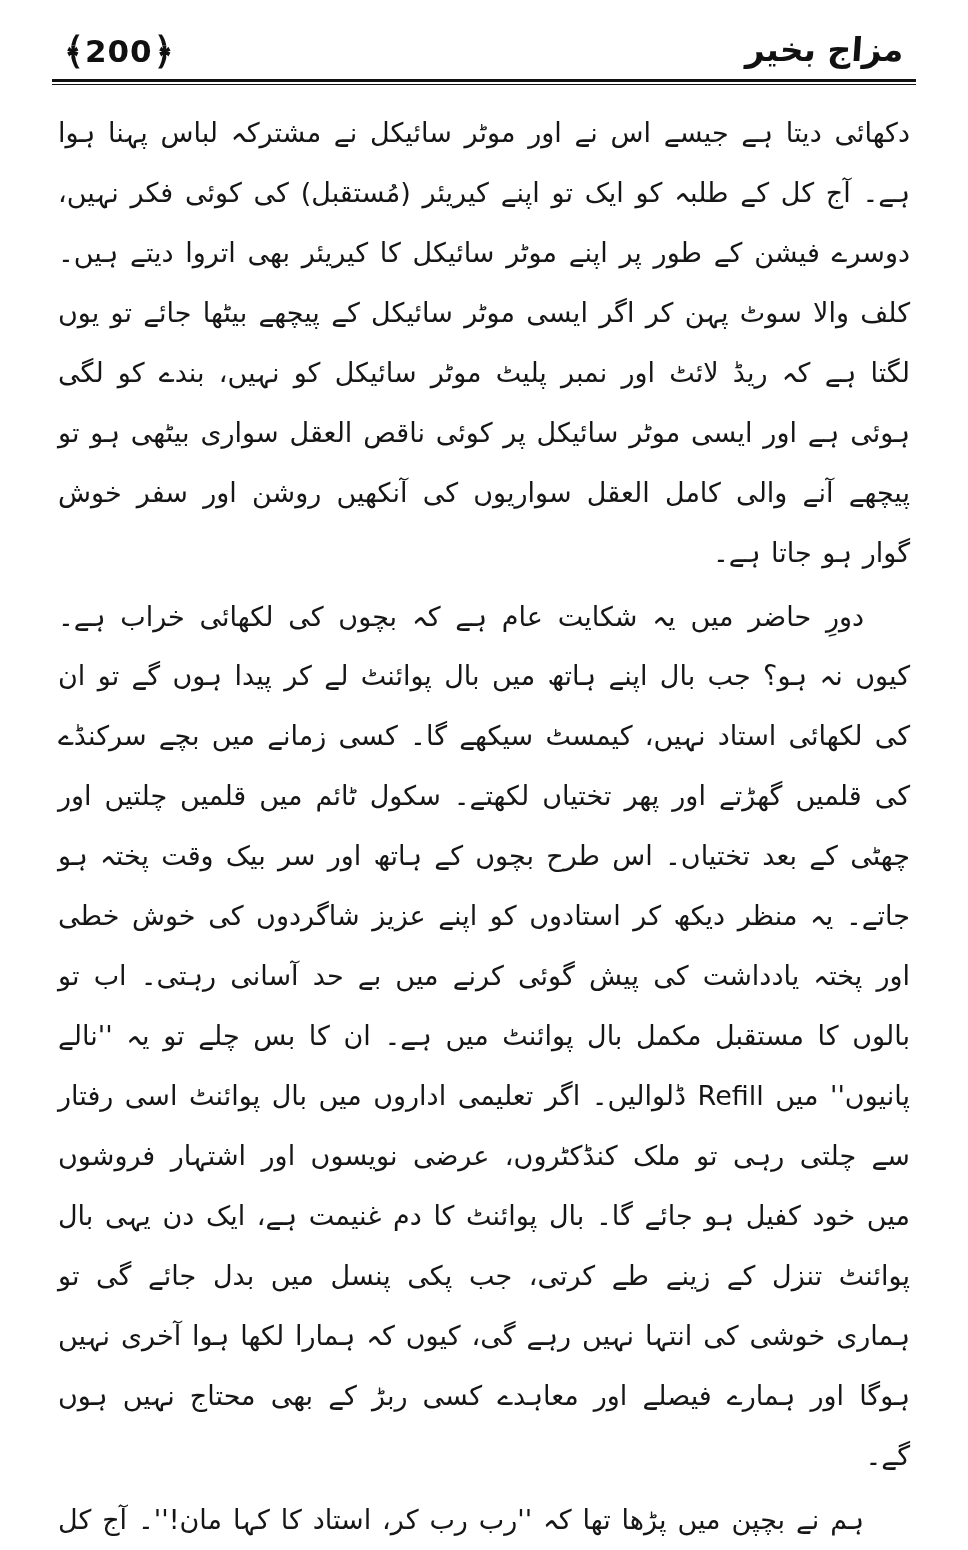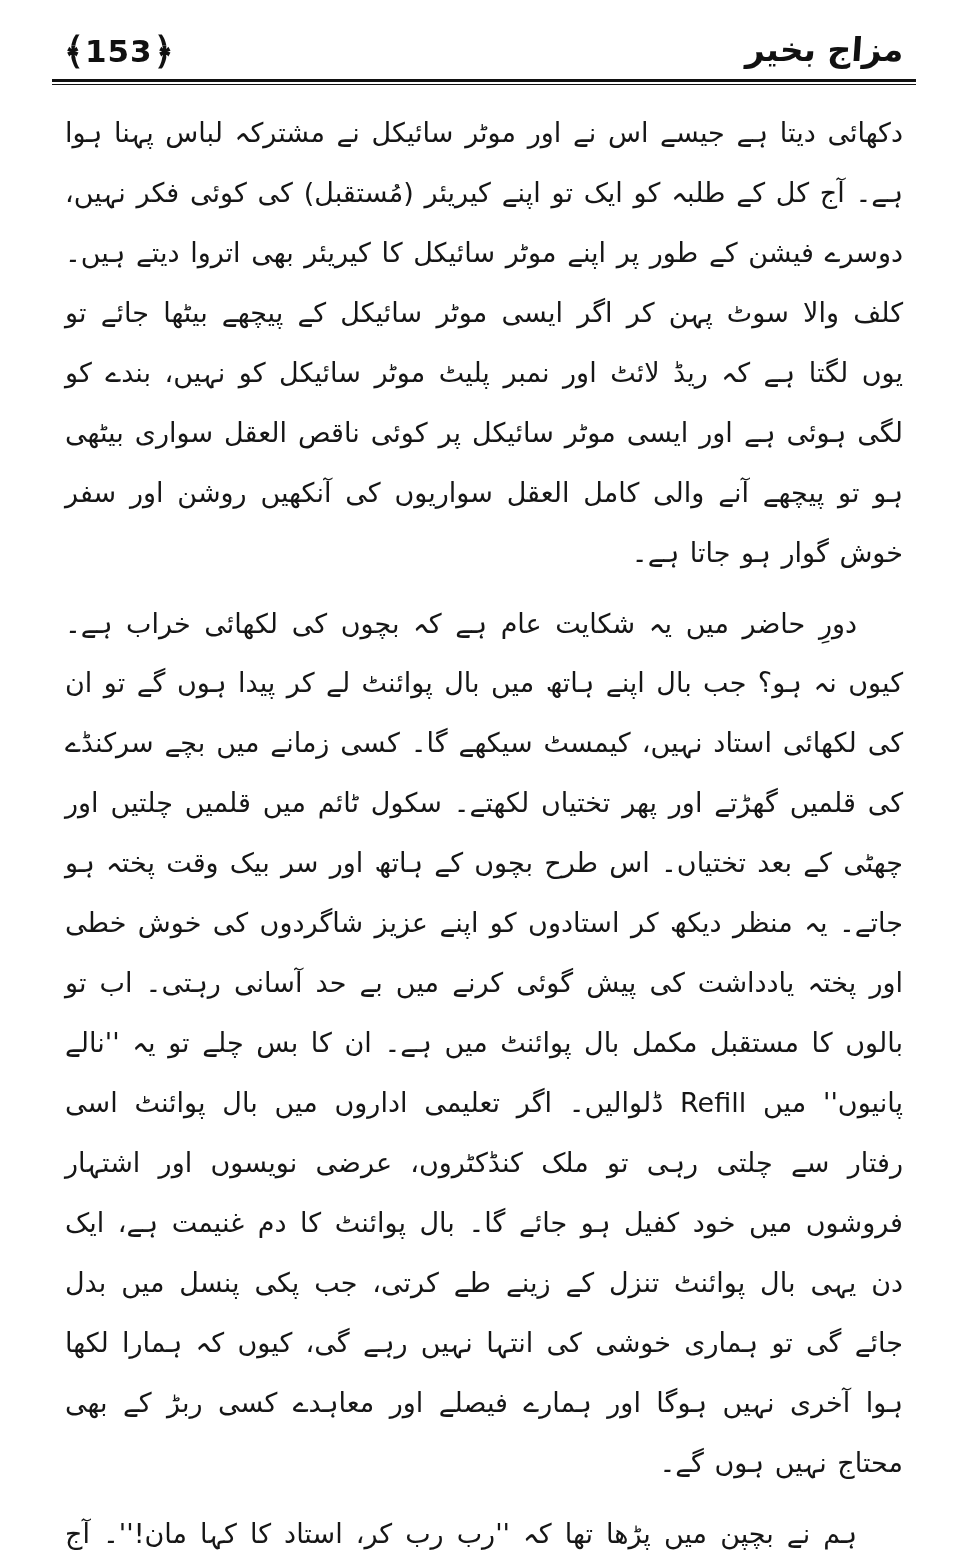--- a/index.html
+++ b/index.html
@@ -67,37 +67,37 @@
     direction: rtl;
     text-align: justify;
     font-size: 27px;
     line-height: 2.22;
     color: #161616;
     padding: 0 4px;
     word-spacing: 2px;
   }
 
   .para {
-    margin: 11px;
+    margin: 4px;
     text-indent: 46px;
   }
 
   .para.continuation {
     text-indent: 0;
   }
 </style>
 </head>
 <body>
 
 <div class="page">
 
   <header class="page-header">
     <div class="page-number">
       <span class="ornate">﴾</span>
-      <span>153</span>
+      <span>200</span>
       <span class="ornate">﴿</span>
     </div>
     <div class="book-title">مزاج بخیر</div>
   </header>
 
   <div class="header-rule"></div>
 
   <main class="page-body">
     <p class="para continuation">دکھائی دیتا ہے جیسے اس نے اور موٹر سائیکل نے مشترکہ لباس پہنا ہوا ہے۔ آج کل کے طلبہ کو ایک تو اپنے کیریئر (مُستقبل) کی کوئی فکر نہیں، دوسرے فیشن کے طور پر اپنے موٹر سائیکل کا کیریئر بھی اتروا دیتے ہیں۔ کلف والا سوٹ پہن کر اگر ایسی موٹر سائیکل کے پیچھے بیٹھا جائے تو یوں لگتا ہے کہ ریڈ لائٹ اور نمبر پلیٹ موٹر سائیکل کو نہیں، بندے کو لگی ہوئی ہے اور ایسی موٹر سائیکل پر کوئی ناقص العقل سواری بیٹھی ہو تو پیچھے آنے والی کامل العقل سواریوں کی آنکھیں روشن اور سفر خوش گوار ہو جاتا ہے۔</p>
     <p class="para">دورِ حاضر میں یہ شکایت عام ہے کہ بچوں کی لکھائی خراب ہے۔ کیوں نہ ہو؟ جب بال اپنے ہاتھ میں بال پوائنٹ لے کر پیدا ہوں گے تو ان کی لکھائی استاد نہیں، کیمسٹ سیکھے گا۔ کسی زمانے میں بچے سرکنڈے کی قلمیں گھڑتے اور پھر تختیاں لکھتے۔ سکول ٹائم میں قلمیں چلتیں اور چھٹی کے بعد تختیاں۔ اس طرح بچوں کے ہاتھ اور سر بیک وقت پختہ ہو جاتے۔ یہ منظر دیکھ کر استادوں کو اپنے عزیز شاگردوں کی خوش خطی اور پختہ یادداشت کی پیش گوئی کرنے میں بے حد آسانی رہتی۔ اب تو بالوں کا مستقبل مکمل بال پوائنٹ میں ہے۔ ان کا بس چلے تو یہ ''نالے پانیوں'' میں Refill ڈلوالیں۔ اگر تعلیمی اداروں میں بال پوائنٹ اسی رفتار سے چلتی رہی تو ملک کنڈکٹروں، عرضی نویسوں اور اشتہار فروشوں میں خود کفیل ہو جائے گا۔ بال پوائنٹ کا دم غنیمت ہے، ایک دن یہی بال پوائنٹ تنزل کے زینے طے کرتی، جب پکی پنسل میں بدل جائے گی تو ہماری خوشی کی انتہا نہیں رہے گی، کیوں کہ ہمارا لکھا ہوا آخری نہیں ہوگا اور ہمارے فیصلے اور معاہدے کسی ربڑ کے بھی محتاج نہیں ہوں گے۔</p>

